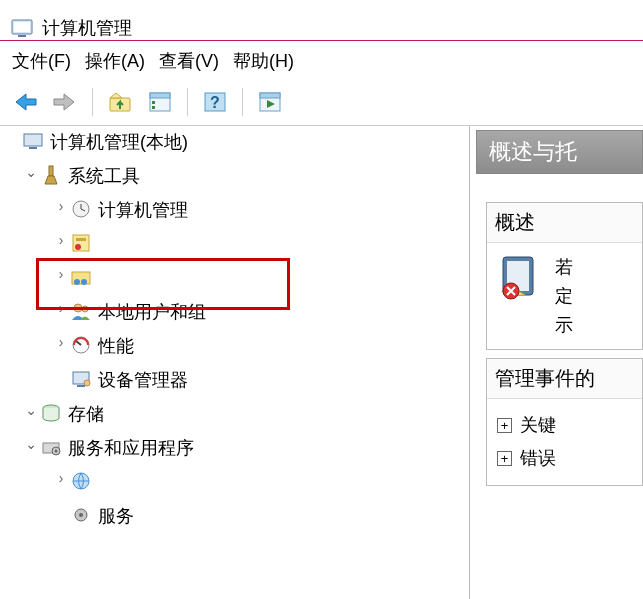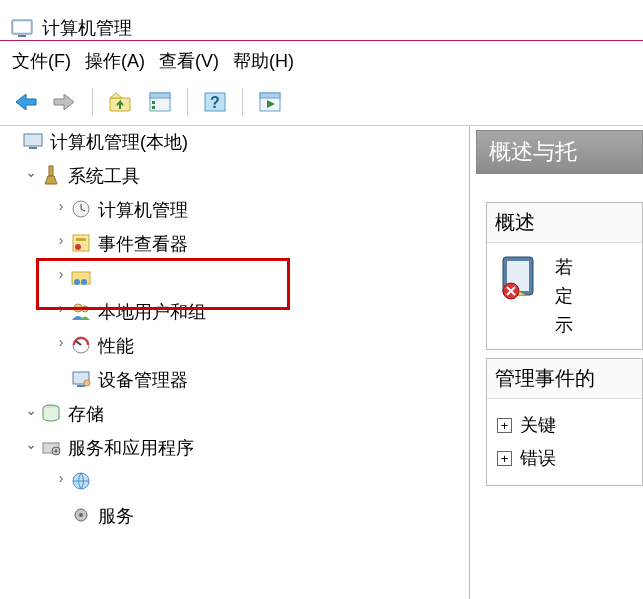--- a/index.html
+++ b/index.html
@@ -243,21 +243,20 @@
 
       <div class="row indent-2">
         <span class="twisty">›</span>
         <span class="ticon">
           <svg viewBox="0 0 22 22" width="22" height="22">
               <rect x="3" y="3" width="16" height="16" fill="#f7e9a0" stroke="#caa837"></rect>
               <rect x="6" y="6" width="10" height="3" fill="#caa837"></rect>
               <circle cx="8" cy="15" r="3" fill="#d33"></circle>
             </svg>
         </span>
-        <span class="label">事件查看器</span>
       </div>
 
       <div class="row indent-2">
         <span class="twisty">›</span>
         <span class="ticon">
           <svg viewBox="0 0 22 22" width="22" height="22">
               <rect x="2" y="6" width="18" height="12" fill="#f7e08a" stroke="#caa837"></rect>
               <circle cx="7" cy="16" r="3" fill="#4a90d9"></circle>
               <circle cx="14" cy="16" r="3" fill="#4a90d9"></circle>
             </svg>

